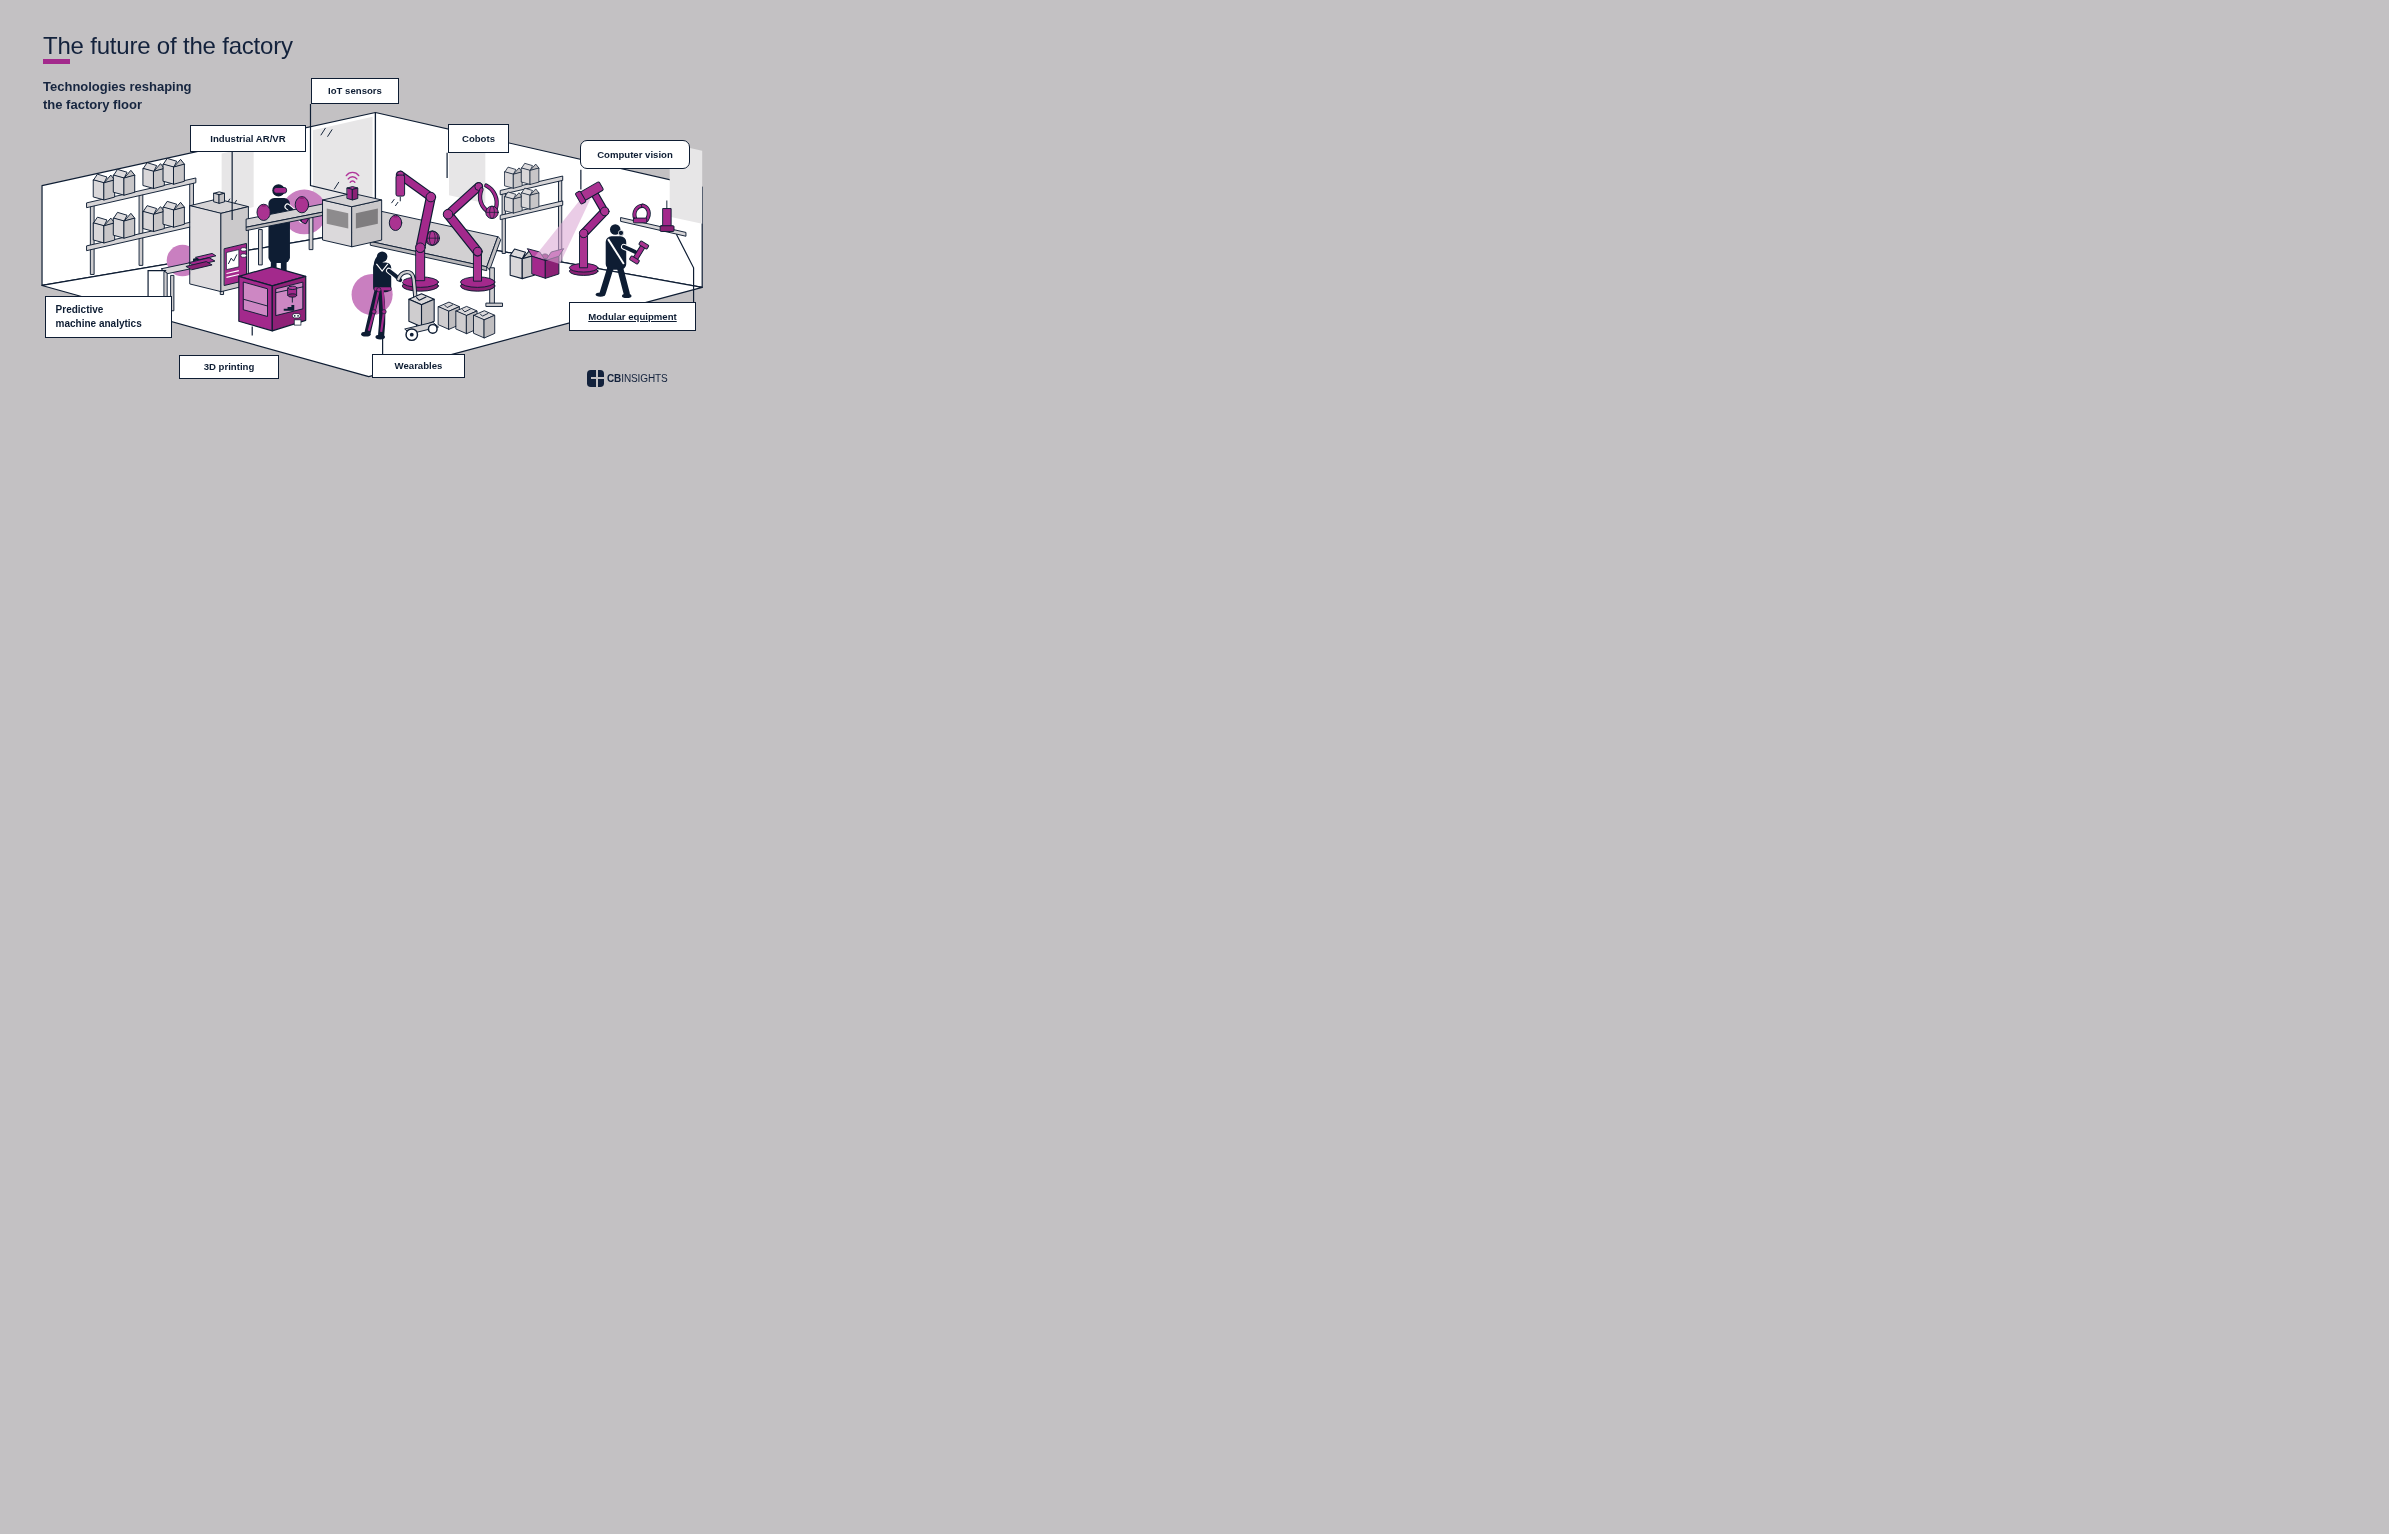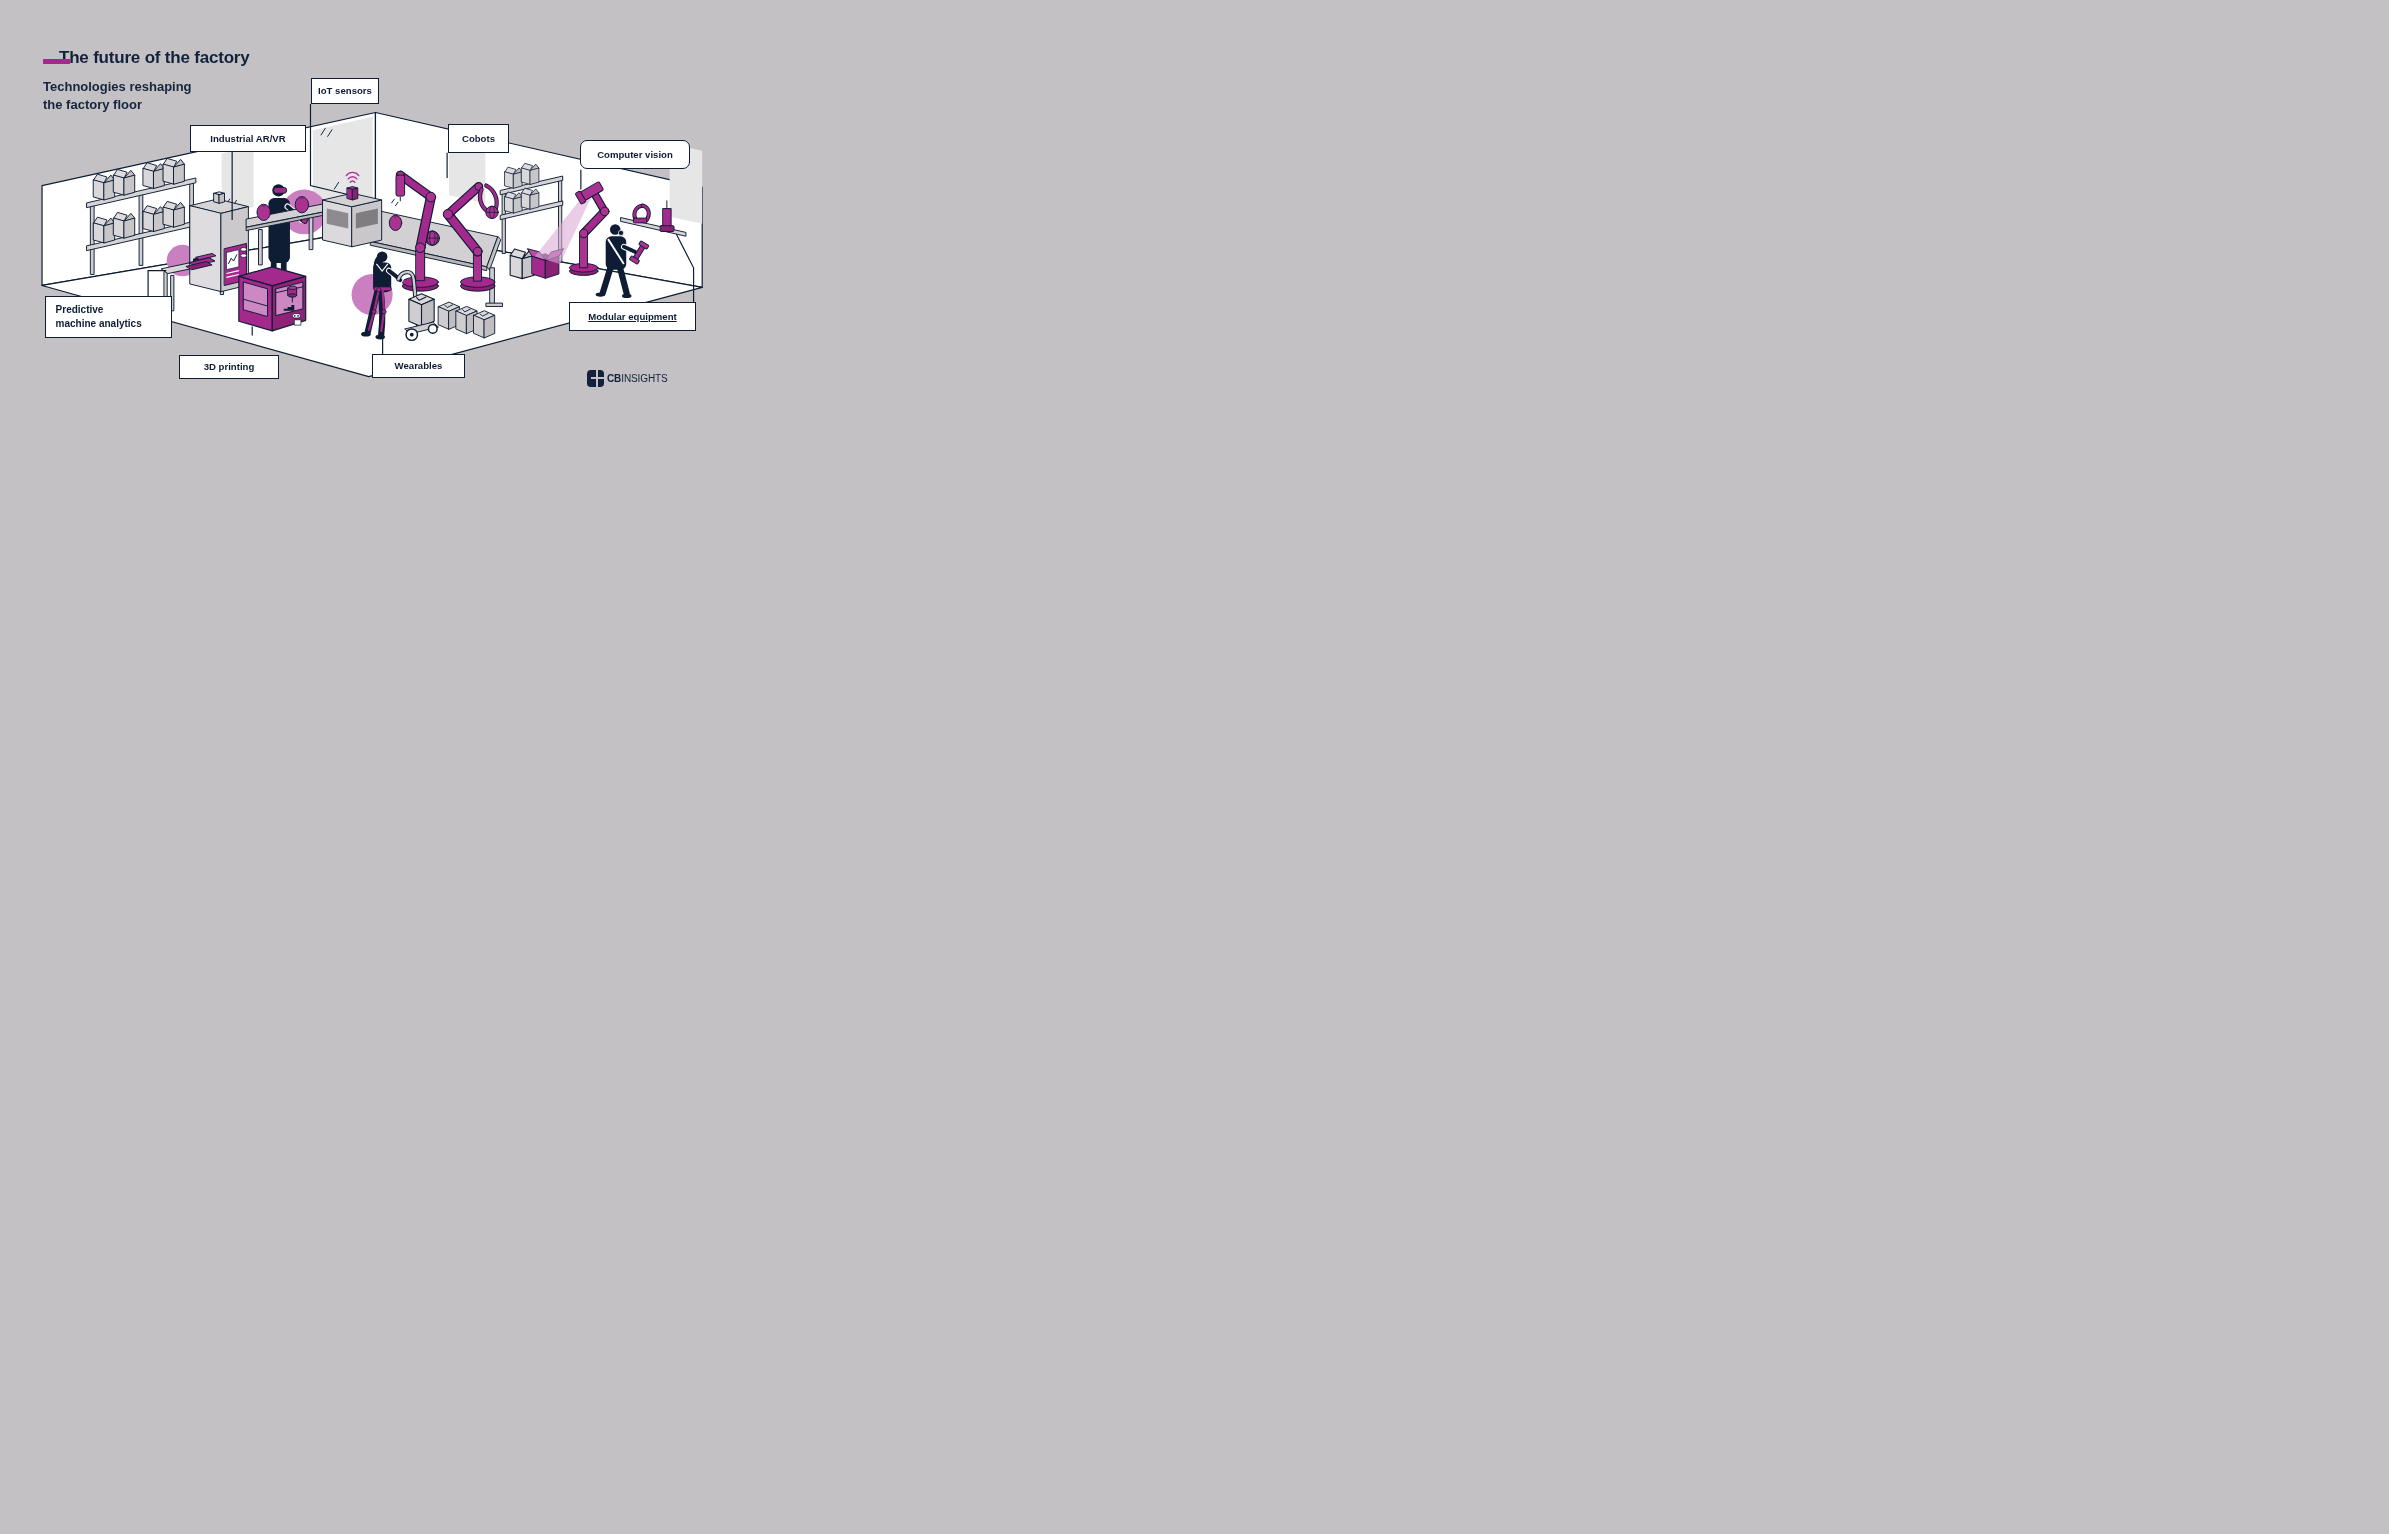--- a/index.html
+++ b/index.html
@@ -3,21 +3,21 @@
 <meta charset="utf-8">
 <style>
   html,body{margin:0;padding:0;background:#c3c1c3;}
   .stage{position:relative;width:749px;height:419px;background:#c3c1c3;overflow:hidden;
          font-family:"Liberation Sans",sans-serif;}
   .scene{position:absolute;left:0;top:0;width:749px;height:419px;}
   svg .s{stroke:#0e1d33;stroke-width:2;stroke-linejoin:round;stroke-linecap:round;}
   svg .s25{stroke:#0e1d33;stroke-width:2.5;stroke-linejoin:round;stroke-linecap:round;}
   svg .nf{fill:none;}
   .hdr{position:absolute;left:43px;top:32px;color:#13223c;}
-  .hdr h1{margin:16px;font-size:17px;font-weight:700;letter-spacing:-0.2px;color:#13223c;}
+  .hdr h1{margin:0;font-size:24px;font-weight:400;letter-spacing:-0.2px;color:#13223c;}
   .accent{position:absolute;left:43px;top:59px;width:27px;height:4.8px;background:#a3298c;}
   .sub{position:absolute;left:43px;top:78px;font-size:13px;line-height:17.7px;color:#16253f;white-space:pre-line;font-weight:bold;}
   .callout{position:absolute;background:#fff;border:1.4px solid #0e1d33;box-sizing:border-box;
            display:flex;align-items:center;justify-content:center;text-align:center;
            font-weight:bold;font-size:9.6px;color:#0e1d33;white-space:pre-line;line-height:1.45;}
   .callout.left{justify-content:flex-start;text-align:left;padding-left:9.6px;font-size:10px;}
   .logo{position:absolute;left:587px;top:370px;display:flex;align-items:center;color:#13223c;}
   .logo-mark{position:relative;width:16.7px;height:16.7px;background:#13223c;border-radius:3.8px;margin-right:3.3px;}
   .logo-mark .v{position:absolute;left:9px;top:0;width:1.9px;height:16.7px;background:#c3c1c3;}
   .logo-mark .h{position:absolute;left:4.3px;top:7.2px;width:12.4px;height:1.9px;background:#c3c1c3;}
@@ -351,21 +351,21 @@
   </g>
 </svg>
 
 <div class="hdr">
   <h1>The future of the factory</h1>
 </div>
 <div class="accent"></div>
 <div class="sub">Technologies reshaping
 the factory floor</div>
 
-<div class="callout" style="left:311px;top:78px;width:68px;height:26px;">IoT sensors</div>
+<div class="callout" style="left:311px;top:78px;width:88px;height:26px;">IoT sensors</div>
 <div class="callout" style="left:190px;top:125px;width:116px;height:27px;">Industrial AR/VR</div>
 <div class="callout" style="left:448px;top:124px;width:61px;height:29px;">Cobots</div>
 <div class="callout" style="left:580px;top:140px;width:110px;height:29px;border-radius:7px;">Computer vision</div>
 <div class="callout left" style="left:45px;top:296px;width:127px;height:42px;">Predictive
 machine analytics</div>
 <div class="callout" style="left:179px;top:335px;width:100px;height:24.4px;margin-top:20px;">3D printing</div>
 <div class="callout" style="left:372px;top:354px;width:93px;height:24.4px;">Wearables</div>
 <div class="callout" style="left:569px;top:302px;width:127px;height:29px;text-decoration:underline;">Modular equipment</div>
 
 <div class="logo">

